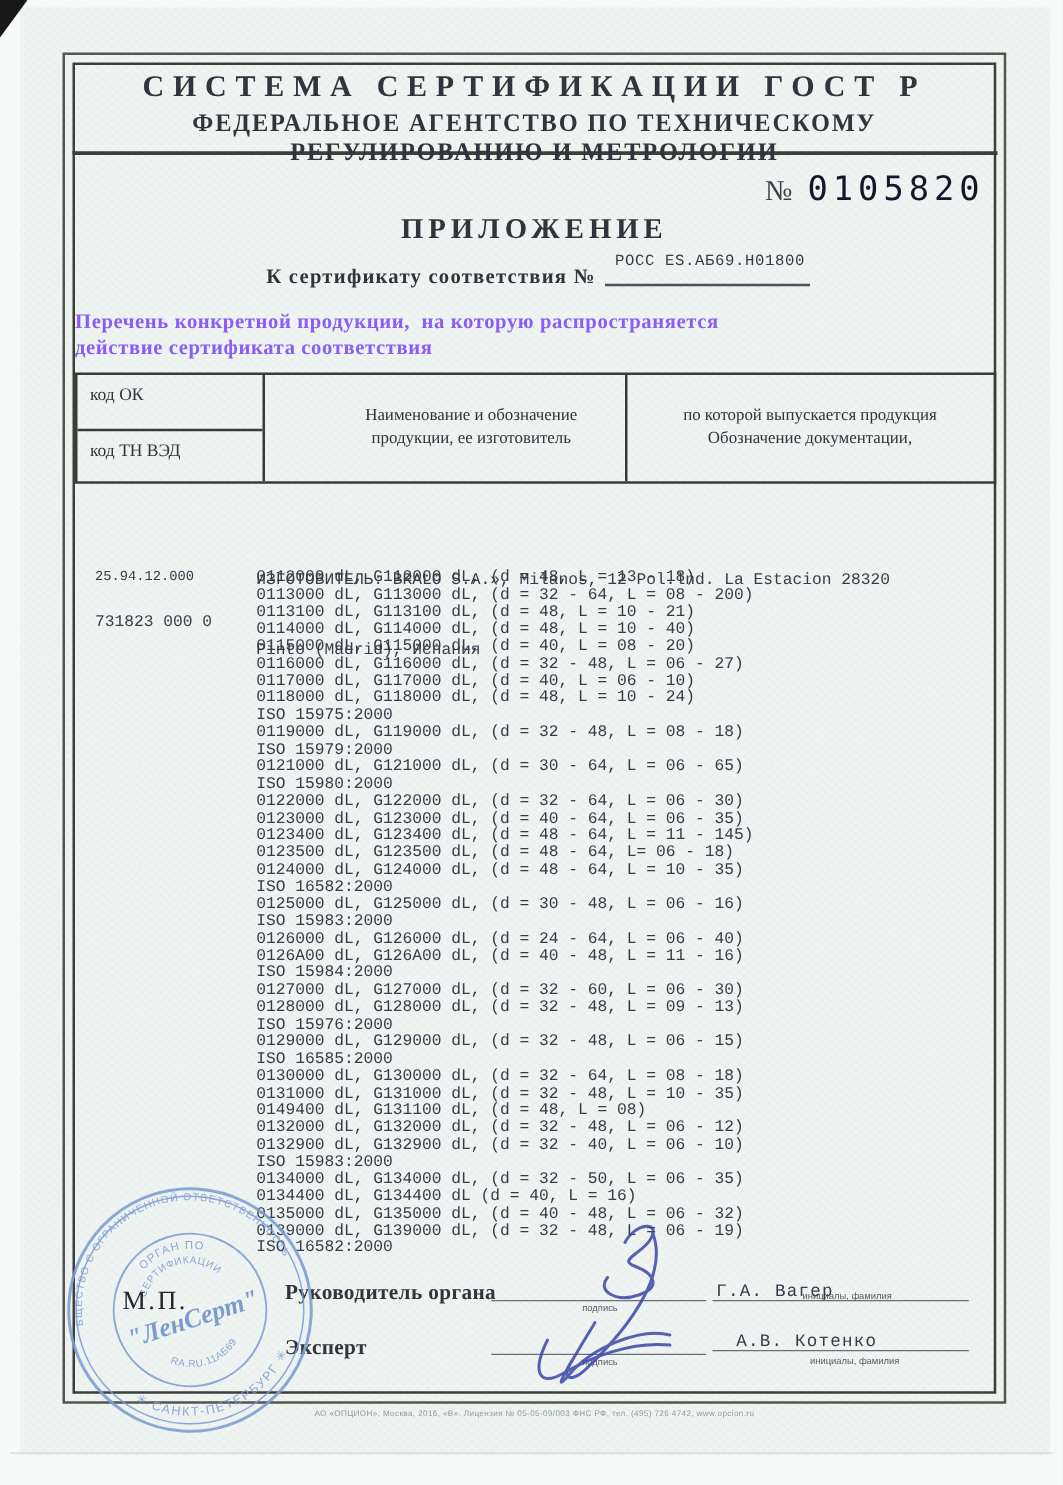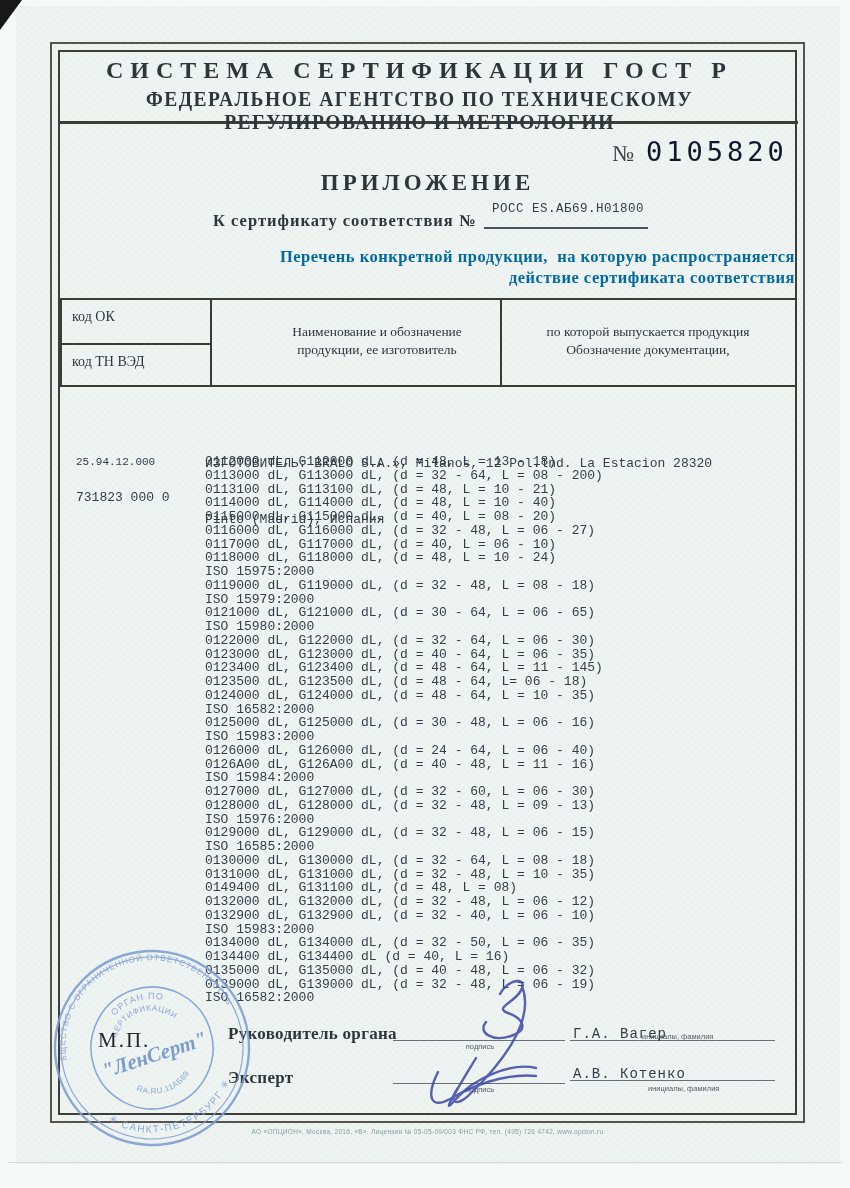--- a/index.html
+++ b/index.html
@@ -10,41 +10,41 @@
       repeating-linear-gradient(40deg, rgba(140,190,180,0.06) 0 1px, transparent 1px 5px),
       repeating-linear-gradient(-40deg, rgba(140,190,180,0.05) 0 1px, transparent 1px 5px);}
   .corner-artifact{position:absolute;left:0;top:0;width:22px;height:30px;background:#181818;
       clip-path:polygon(0 0,100% 0,0 100%);}
   .edge-line-bottom{position:absolute;left:8px;top:1162px;width:834px;height:1px;background:#d3dad7;}
 
   .frame-outer{position:absolute;left:50px;top:42px;width:751px;height:1077px;border:2px solid #55554e;}
   .frame-inner{position:absolute;left:58px;top:50px;width:735px;height:1061px;border:2.5px solid #3e3e38;}
   .header-divider{position:absolute;left:58px;top:121px;width:740px;height:2.5px;background:#3e3e38;}
 
-  .doc-header{position:absolute;left:52px;top:57px;width:735px;text-align:center;}
+  .doc-header{position:absolute;left:60px;top:57px;width:735px;text-align:center;}
   .doc-header .title{font-size:24px;font-weight:bold;letter-spacing:7px;color:#2e353b;}
   .doc-header .subtitle{margin-top:5px;font-size:19.5px;font-weight:bold;letter-spacing:1.5px;
       transform:scaleY(1.04);color:#2e353b;}
 
   .form-number{position:absolute;left:612px;top:136px;display:flex;align-items:baseline;gap:12px;}
   .form-number .no-sign{font-size:23px;color:#3a4046;}
   .form-number .no-value{font-family:"DejaVu Sans Mono",monospace;font-size:27px;letter-spacing:4px;
       color:#0f172a;}
 
   .app-title{position:absolute;left:60px;top:170px;width:735px;text-align:center;
       font-size:23px;font-weight:bold;letter-spacing:4px;color:#2e353b;}
 
   .cert-line-label{position:absolute;left:213px;top:211px;font-size:16.5px;font-weight:bold;
       letter-spacing:1px;color:#2e353b;}
   .cert-line-value{position:absolute;left:492px;top:202px;font-family:"Liberation Mono",monospace;
       font-size:12.5px;letter-spacing:0.5px;color:#39434d;white-space:pre;}
   .cert-line-rule{position:absolute;left:484px;top:227px;width:164px;height:1.5px;background:#49525b;}
 
-  .subheading{position:absolute;left:60px;width:735px;text-align:right;font-size:16.5px;
-      font-weight:bold;letter-spacing:0.5px;color:#0369a1;white-space:pre;}
+  .subheading{position:absolute;left:60px;width:735px;text-align:left;font-size:16.5px;
+      font-weight:bold;letter-spacing:0.5px;color:#8b5cf6;white-space:pre;}
   .subheading.l1{top:247px;}
   .subheading.l2{top:268px;}
 
   .prod-table{position:absolute;left:60px;top:298px;width:733px;height:85px;border:2px solid #3b3b35;}
   .prod-table .vline{position:absolute;top:0;width:1.5px;height:100%;background:#3b3b35;}
   .prod-table .vline.v1{left:148px;}
   .prod-table .vline.v2{left:438px;}
   .prod-table .hline{position:absolute;left:0;top:43px;width:148px;height:1.5px;background:#3b3b35;}
   .prod-table .cell-label{position:absolute;font-size:14px;color:#2e353b;}
   .prod-table .c-ok{left:10px;top:9px;}
@@ -68,21 +68,21 @@
   .rule-name1{left:570px;top:1040px;width:205px;}
   .rule-sign2{left:393px;top:1083px;width:172px;}
   .rule-name2{left:570px;top:1080px;width:205px;}
   .sig-caption{position:absolute;font-family:"Liberation Sans",sans-serif;font-size:7.5px;color:#565d63;}
   .cap-sign1{left:430px;top:1042px;width:100px;text-align:center;}
   .cap-sign2{left:430px;top:1085px;width:100px;text-align:center;}
   .cap-name1{left:642px;top:1032px;}
   .cap-name2{left:648px;top:1084px;}
   .sig-name{position:absolute;left:573px;font-size:14px;letter-spacing:1px;white-space:pre;}
   .sig-name.n1{top:1026px;}
-  .sig-name.n2{top:1066px;}
+  .sig-name.n2{top:1066px;margin-left:16px;}
 
   .stamp-wrap{position:absolute;left:50px;top:946px;width:204px;height:204px;
       transform:rotate(-18deg);color:#7d9dd2;opacity:0.88;}
   .stamp-wrap svg{display:block;}
   .stamp-text{fill:#7d9dd2;font-family:"Liberation Sans",sans-serif;}
   .stamp-center{fill:#6d90c9;font-family:"Liberation Serif",serif;font-style:italic;font-weight:bold;}
   .mp-mark{position:absolute;left:98px;top:1028px;font-size:21px;letter-spacing:2px;color:#23282c;}
 
   .ink{position:absolute;left:382px;top:978px;}
 

